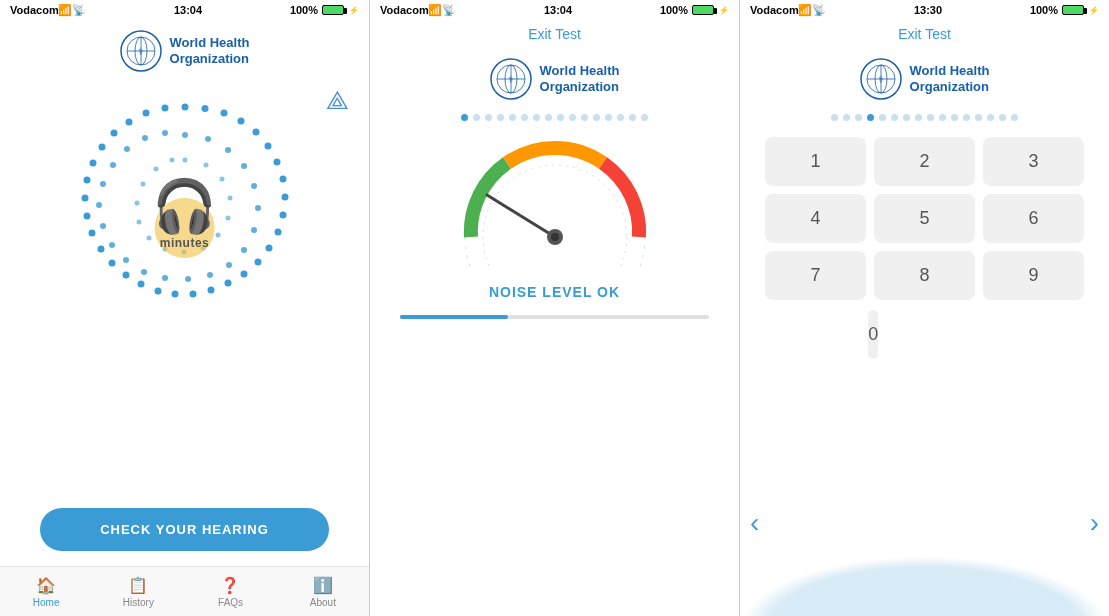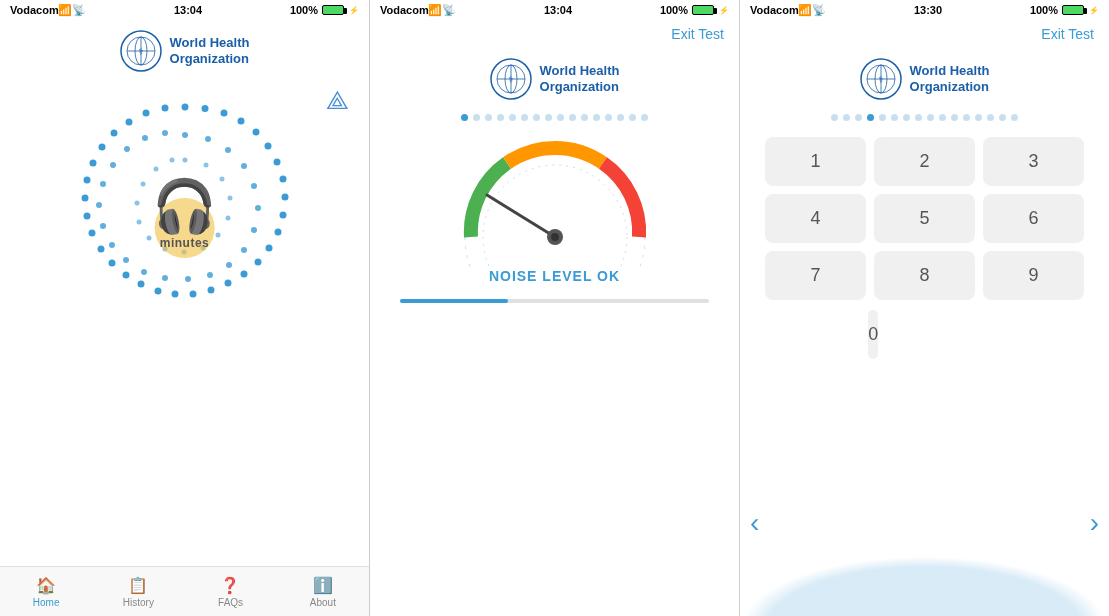--- a/index.html
+++ b/index.html
@@ -151,21 +151,21 @@
       cursor: pointer;
     }
     .nav-item.active {
       color: #3a9bd5;
     }
     .nav-icon { font-size: 16px; }
 
     
     .exit-test-bar {
       display: flex;
-      justify-content: flex-end;
+      justify-content: center;
       padding: 6px 15px;
     }
     .exit-test-btn {
       font-size: 14px;
       color: #3a9bd5;
       background: none;
       border: none;
       cursor: pointer;
     }
 
@@ -193,21 +193,21 @@
       align-items: center;
       padding: 10px 0;
     }
 
     .noise-label {
       font-size: 14px;
       font-weight: 600;
       color: #3a9bd5;
       letter-spacing: 1px;
       text-align: center;
-      margin-top: 1px;
+      margin-top: 17px;
     }
 
     
     .quiet-text {
       font-size: 15px;
       color: #3a9bd5;
       text-align: center;
       padding: 15px 30px 10px;
       line-height: 1.5;
     }
@@ -445,20 +445,21 @@
       <div class="headphone-center">
 
         <div style="font-size:52px; line-height:1; text-align:center;">🎧</div>
         <div style="width:60px; height:60px; border-radius:50%; background:#f0c040; position:absolute; top:18px; left:50%; transform:translateX(-50%); z-index:-1; opacity:0.6;"></div>
         <div class="hearwho-label">minutes</div>
       </div>
     </div>
 
     <div style="flex:1;"></div>
 
+    <button class="check-hearing-btn">CHECK YOUR HEARING</button>
   </div>
 
   <div class="bottom-nav">
     <div class="nav-item active">
       <span class="nav-icon">🏠</span>
       <span>Home</span>
     </div>
     <div class="nav-item">
       <span class="nav-icon">📋</span>
       <span>History</span>

